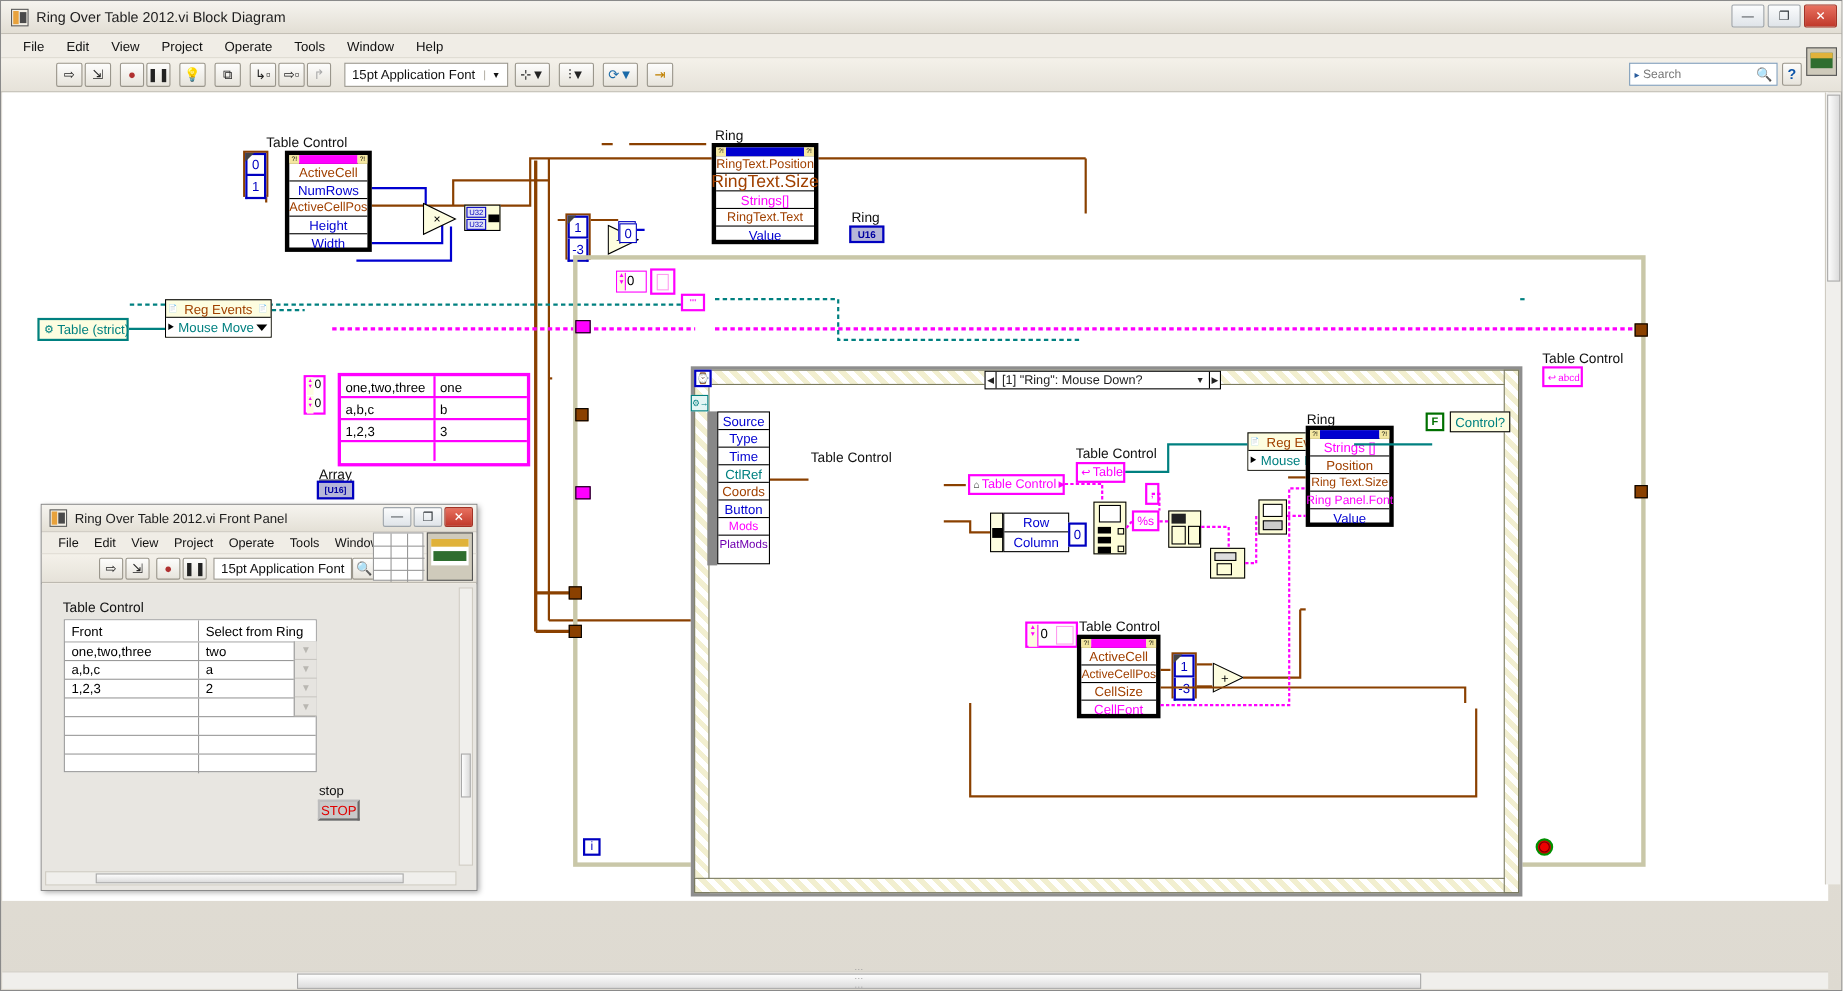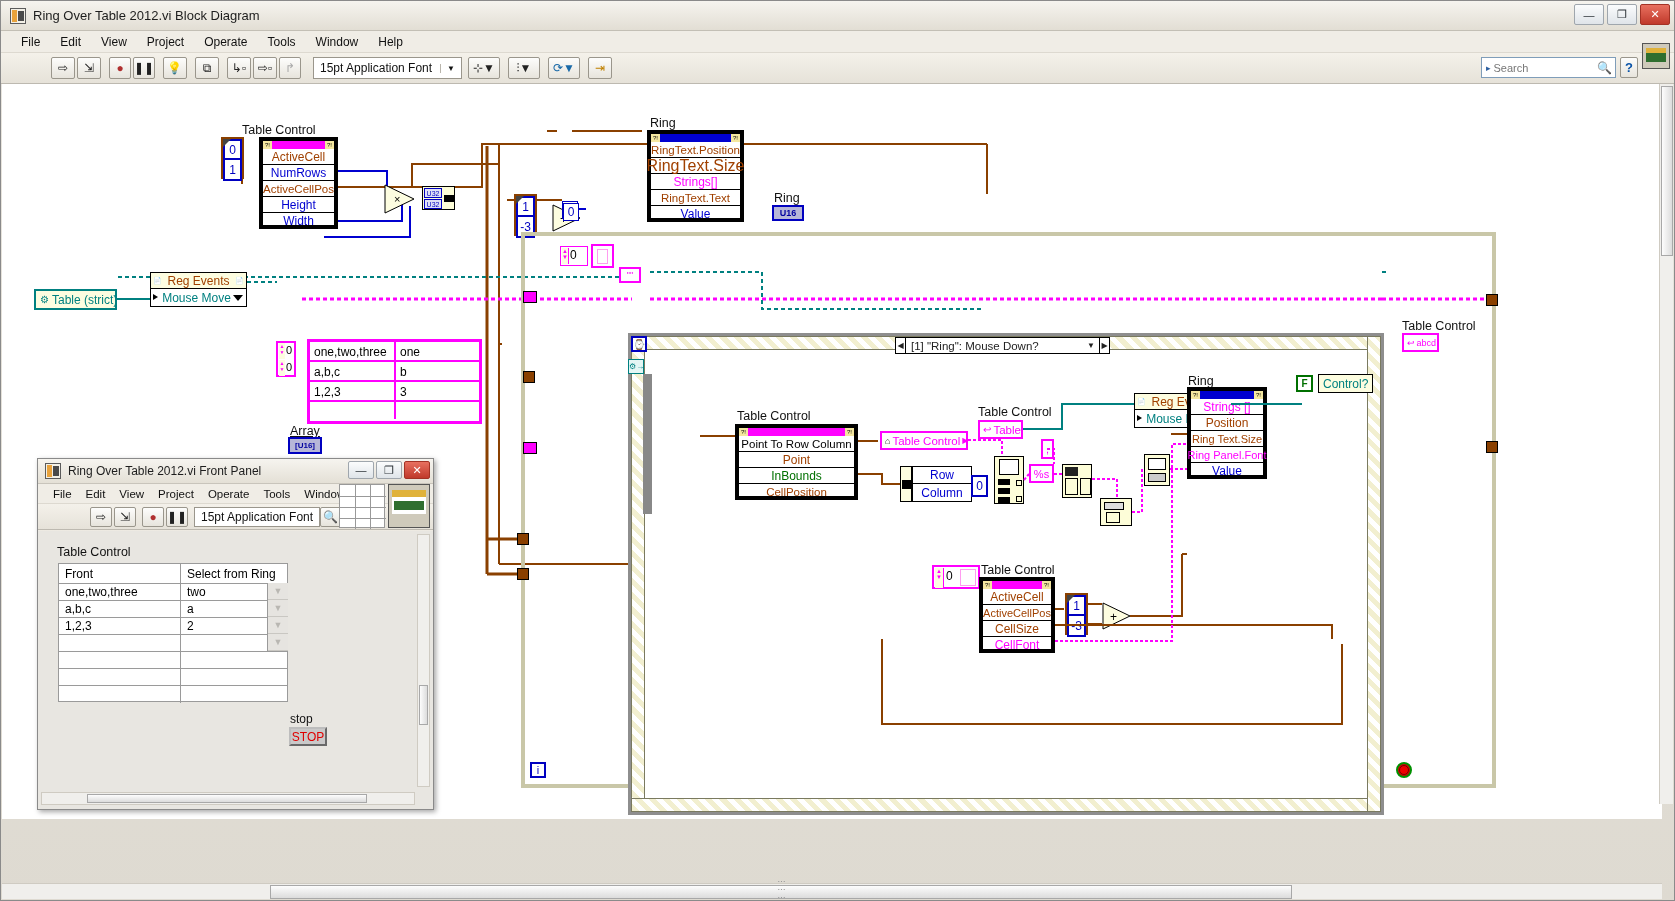--- a/index.html
+++ b/index.html
@@ -473,34 +473,33 @@
     <div style="position:absolute;left:629px;top:252px;width:16px;height:16px;border:2px solid #0000c0;background:#fff;color:#0000c0;font-size:10px;text-align:center;line-height:13px;">⌚</div>
 
     <div class="evsel" style="left:893px;top:253px;width:215px;">
       <div class="lb">◀</div>
       <div class="txt">[1] "Ring": Mouse Down?</div>
       <div class="dd">▼</div>
       <div class="rb">▶</div>
     </div>
 
     <div class="evdata-bar" style="left:641px;top:290px;width:9px;height:140px;"></div>
+    <div class="evdata" style="left:650px;top:290px;width:48px;height:139px;">
+      <div class="r c-blu">Source</div>
+      <div class="r c-blu">Type</div>
+      <div class="r c-blu">Time</div>
+      <div class="r c-tel">CtlRef</div>
+      <div class="r c-org">Coords</div>
+      <div class="r c-blu">Button</div>
+      <div class="r c-mag" style="font-size:11px">Mods</div>
+      <div class="r c-pur" style="font-size:10.5px">PlatMods</div>
+    </div>
     <div style="position:absolute;left:626px;top:275px;width:16px;height:15px;border:1px solid #008080;background:#e4f6f4;color:#008080;font-size:8px;text-align:center;line-height:13px;">⚙→</div>
 
     <div class="lbl" style="left:735px;top:325px;">Table Control</div>
-    <div class="pn" style="left:733px;top:340px;width:123px;height:76px;">
-      <div class="bar">
-        <div class="q">?!</div>
-        <div class="fill" style="background:#ff00ff;"></div>
-        <div class="q">?!</div>
-      </div>
-      <div class="row" style="color:#000;font-size:11.5px">Point To Row Column</div>
-      <div class="row c-org">Point</div>
-      <div class="row c-grn">InBounds</div>
-      <div class="row c-org" style="font-size:11.5px">CellPosition</div>
-    </div>
 
     <div class="refnode" style="left:878px;top:347px;width:88px;height:19px;">
       <span style="margin-right:2px;color:#000;font-size:9px;">⌂</span>
       <span style="font-size:11.5px">Table Control</span>
       <span style="margin-left:2px;font-size:8px;">▶</span>
     </div>
 
     <div class="lbl" style="left:976px;top:321px;">Table Control</div>
     <div class="refnode" style="left:976px;top:336px;width:45px;height:19px;">
       <span style="margin-right:2px;font-size:10px;">↩</span>

